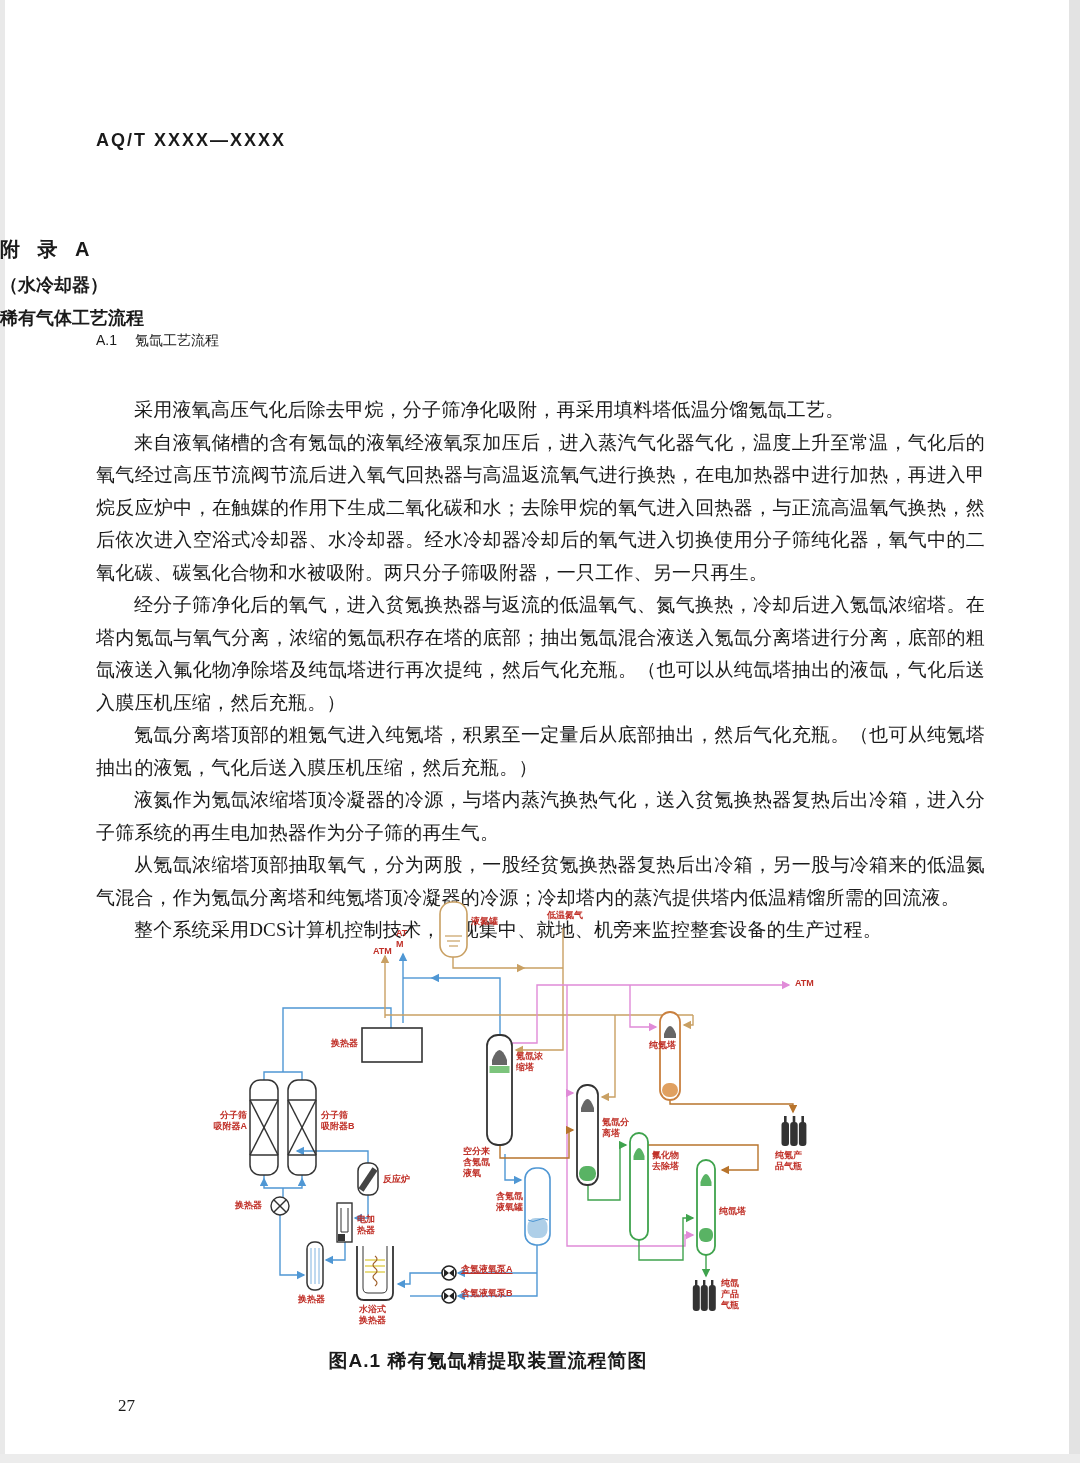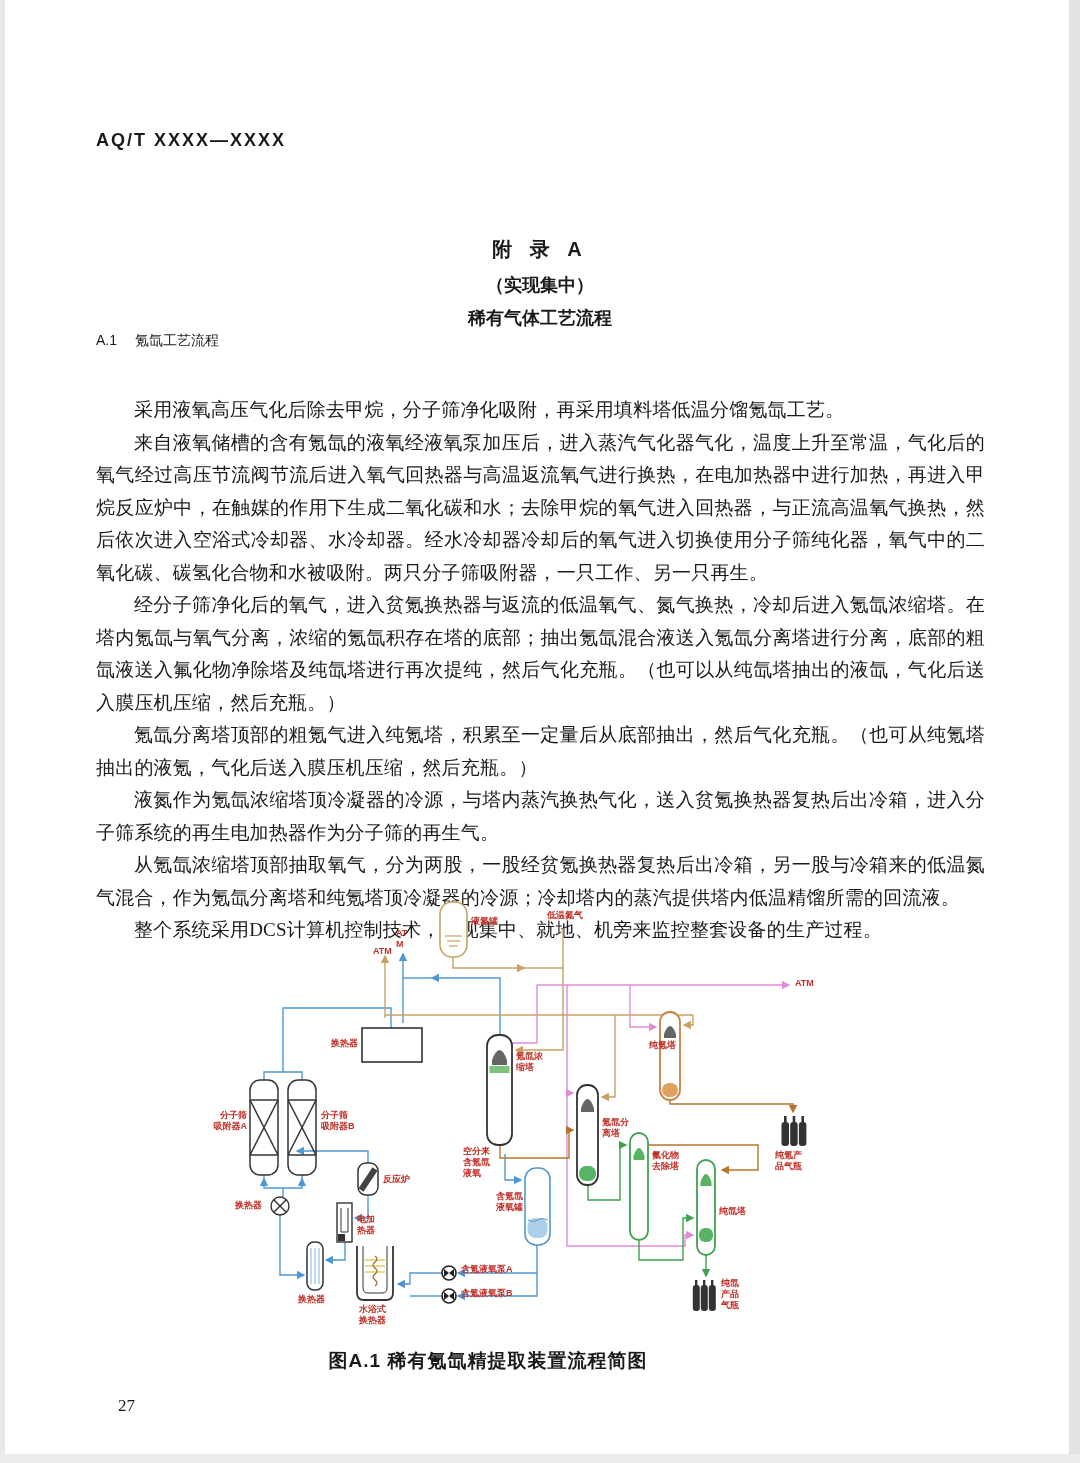--- a/index.html
+++ b/index.html
@@ -3,21 +3,21 @@
 <meta charset="utf-8">
 <style>
   html,body{margin:0;padding:0;background:#9e9e9e;}
   .page{position:relative;width:1080px;height:1463px;background:#ffffff;margin:0 auto;
         font-family:"Liberation Serif","DejaVu Serif",serif;color:#1a1a1a;overflow:hidden;}
   .edge-l{position:absolute;left:0;top:0;width:5px;height:100%;background:#e9e9e9;}
   .edge-r{position:absolute;right:0;top:0;width:11px;height:100%;background:#e3e3e3;}
   .edge-b{position:absolute;left:0;bottom:0;width:100%;height:9px;background:#ececec;}
   .doc-header{position:absolute;left:96px;top:130px;font-family:"Liberation Sans","DejaVu Sans",sans-serif;
         font-weight:700;font-size:18px;letter-spacing:2px;}
-  .title-block{position:absolute;left:0;top:236px;width:1080px;text-align:center;
+  .title-block{position:absolute;left:0;top:236px;width:1080px;
         font-family:"Liberation Sans","DejaVu Sans",sans-serif;font-weight:700;}
   .title-block .t1{font-size:20px;letter-spacing:6px;margin-bottom:10px;}
   .title-block .t2{font-size:18px;margin-bottom:9px;}
   .title-block .t3{font-size:18px;}
   .section-head{position:absolute;left:96px;top:332px;font-family:"Liberation Sans","DejaVu Sans",sans-serif;
         font-weight:400;font-size:14px;}
   .section-head .sn{margin-right:18px;}
   .body-text{position:absolute;left:96px;top:394px;width:889px;font-size:19px;line-height:32.5px;
         text-align:justify;letter-spacing:0.2px;}
   .body-text p{margin:0;text-indent:2em;}
@@ -34,21 +34,21 @@
 
 <div class="page">
   <div class="edge-l"></div>
   <div class="edge-r"></div>
   <div class="edge-b"></div>
 
   <div class="doc-header">AQ/T XXXX—XXXX</div>
 
   <div class="title-block">
     <div class="t1">附  录  A</div>
-    <div class="t2">（实现集中）</div>
+    <div class="t2">（水冷却器）</div>
     <div class="t3">稀有气体工艺流程</div>
   </div>
 
   <div class="section-head">
     <span class="sn">A.1</span><span>氪氙工艺流程</span>
   </div>
 
   <div class="body-text">
     <p>采用液氧高压气化后除去甲烷，分子筛净化吸附，再采用填料塔低温分馏氪氙工艺。</p>
     <p>来自液氧储槽的含有氪氙的液氧经液氧泵加压后，进入蒸汽气化器气化，温度上升至常温，气化后的氧气经过高压节流阀节流后进入氧气回热器与高温返流氧气进行换热，在电加热器中进行加热，再进入甲烷反应炉中，在触媒的作用下生成二氧化碳和水；去除甲烷的氧气进入回热器，与正流高温氧气换热，然后依次进入空浴式冷却器、水冷却器。经水冷却器冷却后的氧气进入切换使用分子筛纯化器，氧气中的二氧化碳、碳氢化合物和水被吸附。两只分子筛吸附器，一只工作、另一只再生。</p>
@@ -272,21 +272,21 @@
     <div class="dlabel" style="left:162px;top:326px;">电加
 热器</div>
     <div class="dlabel" style="left:103px;top:406px;">换热器</div>
     <div class="dlabel" style="left:164px;top:416px;">水浴式
 换热器</div>
     <div class="dlabel" style="left:268px;top:258px;">空分来
 含氪氙
 液氧</div>
     <div class="dlabel" style="left:301px;top:303px;">含氪氙
 液氧罐</div>
-    <div class="dlabel" style="left:266px;top:376px;">含氪液氧泵A</div>
+    <div class="dlabel" style="left:266px;top:376px;text-decoration:underline;">含氪液氧泵A</div>
     <div class="dlabel" style="left:266px;top:400px;">含氪液氧泵B</div>
     <div class="dlabel" style="left:321px;top:163px;">氪氙浓
 缩塔</div>
     <div class="dlabel" style="left:407px;top:229px;">氪氙分
 离塔</div>
     <div class="dlabel" style="left:432px;top:152px;padding-left:22px;">纯氪塔</div>
     <div class="dlabel" style="left:580px;top:262px;">纯氪产
 品气瓶</div>
     <div class="dlabel" style="left:457px;top:262px;">氟化物
 去除塔</div>

